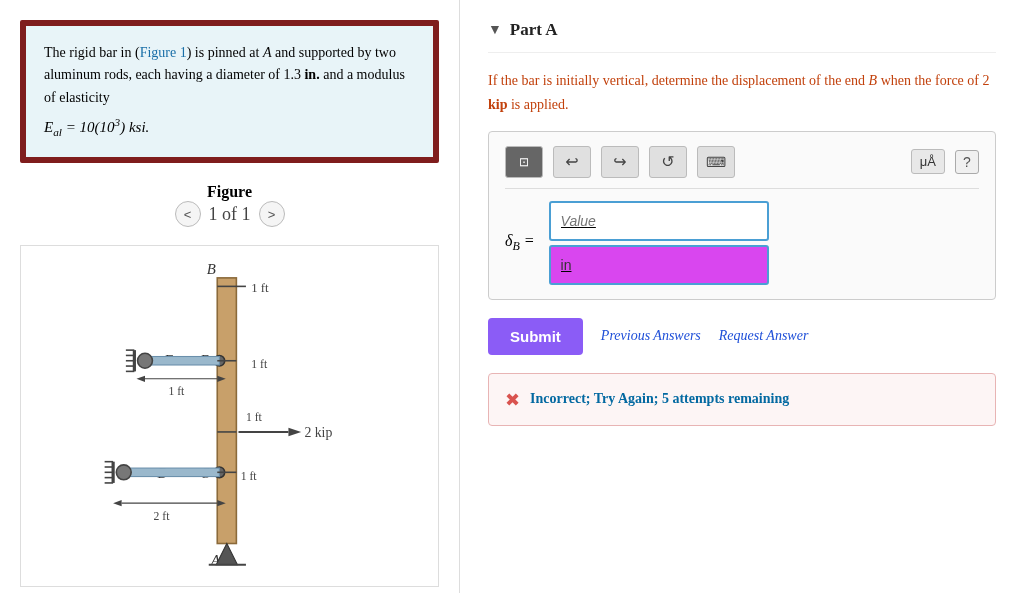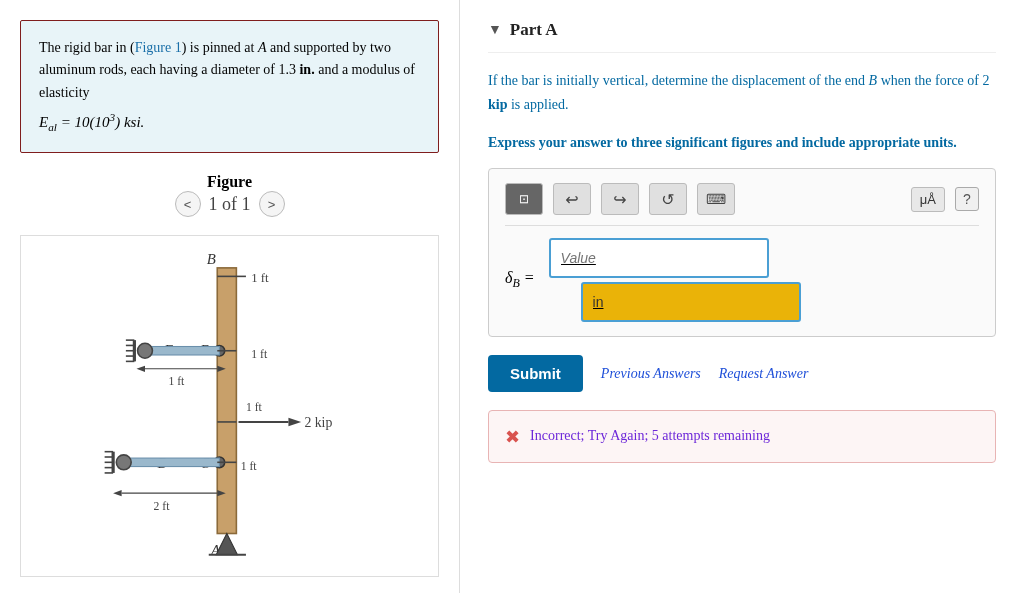--- a/index.html
+++ b/index.html
@@ -15,21 +15,21 @@
     
     .left-panel {
       width: 460px;
       padding: 20px;
       border-right: 1px solid #ddd;
       flex-shrink: 0;
     }
 
     .problem-box {
       background: #e8f4f8;
-      border: 1px solid #7f1d1d;
+      border: 6px solid #7f1d1d;
       padding: 16px 18px;
       font-size: 14px;
       line-height: 1.6;
       border-radius: 2px;
       margin-bottom: 20px;
     }
 
     .problem-box a {
       color: #1a6fa8;
       text-decoration: none;
@@ -120,21 +120,21 @@
 
     .part-title {
       font-size: 17px;
       font-weight: bold;
       color: #222;
     }
 
     .problem-statement {
       font-size: 14px;
       line-height: 1.7;
-      color: #0369a1;
+      color: #c2410c;
       margin-bottom: 14px;
     }
 
     
     .answer-box {
       border: 1px solid #ccc;
       border-radius: 4px;
       padding: 14px 16px;
       margin-bottom: 18px;
       background: #fafafa;
@@ -232,34 +232,33 @@
     }
 
     .unit-input {
       width: 220px;
       height: 40px;
       border: 2px solid #4a9fd4;
       border-radius: 3px;
       padding: 6px 10px;
       font-size: 14px;
       color: #333;
-      background: #eab308;
-      margin-left: 32px;
+      background: #d946ef;
     }
 
     
     .action-row {
       display: flex;
       align-items: center;
       gap: 18px;
       margin-bottom: 18px;
     }
 
     .submit-btn {
-      background: #0369a1;
+      background: #8b5cf6;
       color: #fff;
       border: none;
       border-radius: 4px;
       padding: 10px 22px;
       font-size: 15px;
       cursor: pointer;
       font-weight: bold;
     }
 
     .link-btn {
@@ -285,22 +284,22 @@
 
     .error-icon {
       color: #d9534f;
       font-size: 18px;
       margin-top: 1px;
       flex-shrink: 0;
     }
 
     .error-text {
       font-size: 14px;
-      font-weight: normal;
-      color: #6d28d9;
+      font-weight: bold;
+      color: #0369a1;
       line-height: 1.5;
     }
 
     
     sub, sup { font-size: 0.75em; }
   </style>
 </head>
 <body>
 
 <div class="left-panel">
@@ -401,23 +400,20 @@
 
   <div class="part-header">
     <span class="collapse-arrow">▼</span>
     <span class="part-title">Part A</span>
   </div>
 
   <p class="problem-statement">
     <span>If the bar is initially vertical, determine the displacement of the end </span><em>B</em><span> when the force of 2 </span><strong><span>kip</span></strong><span> is applied.</span>
   </p>
 
-  <p class="problem-statement">
-    <strong><span>Express your answer to three significant figures and include appropriate units.</span></strong>
-  </p>
 
   <div class="answer-box">
 
     <div class="toolbar">
       <button class="toolbar-btn active">
         <span>⊡</span>
       </button>
       <button class="toolbar-btn">
         <span class="toolbar-icon-undo">↩</span>
       </button>

